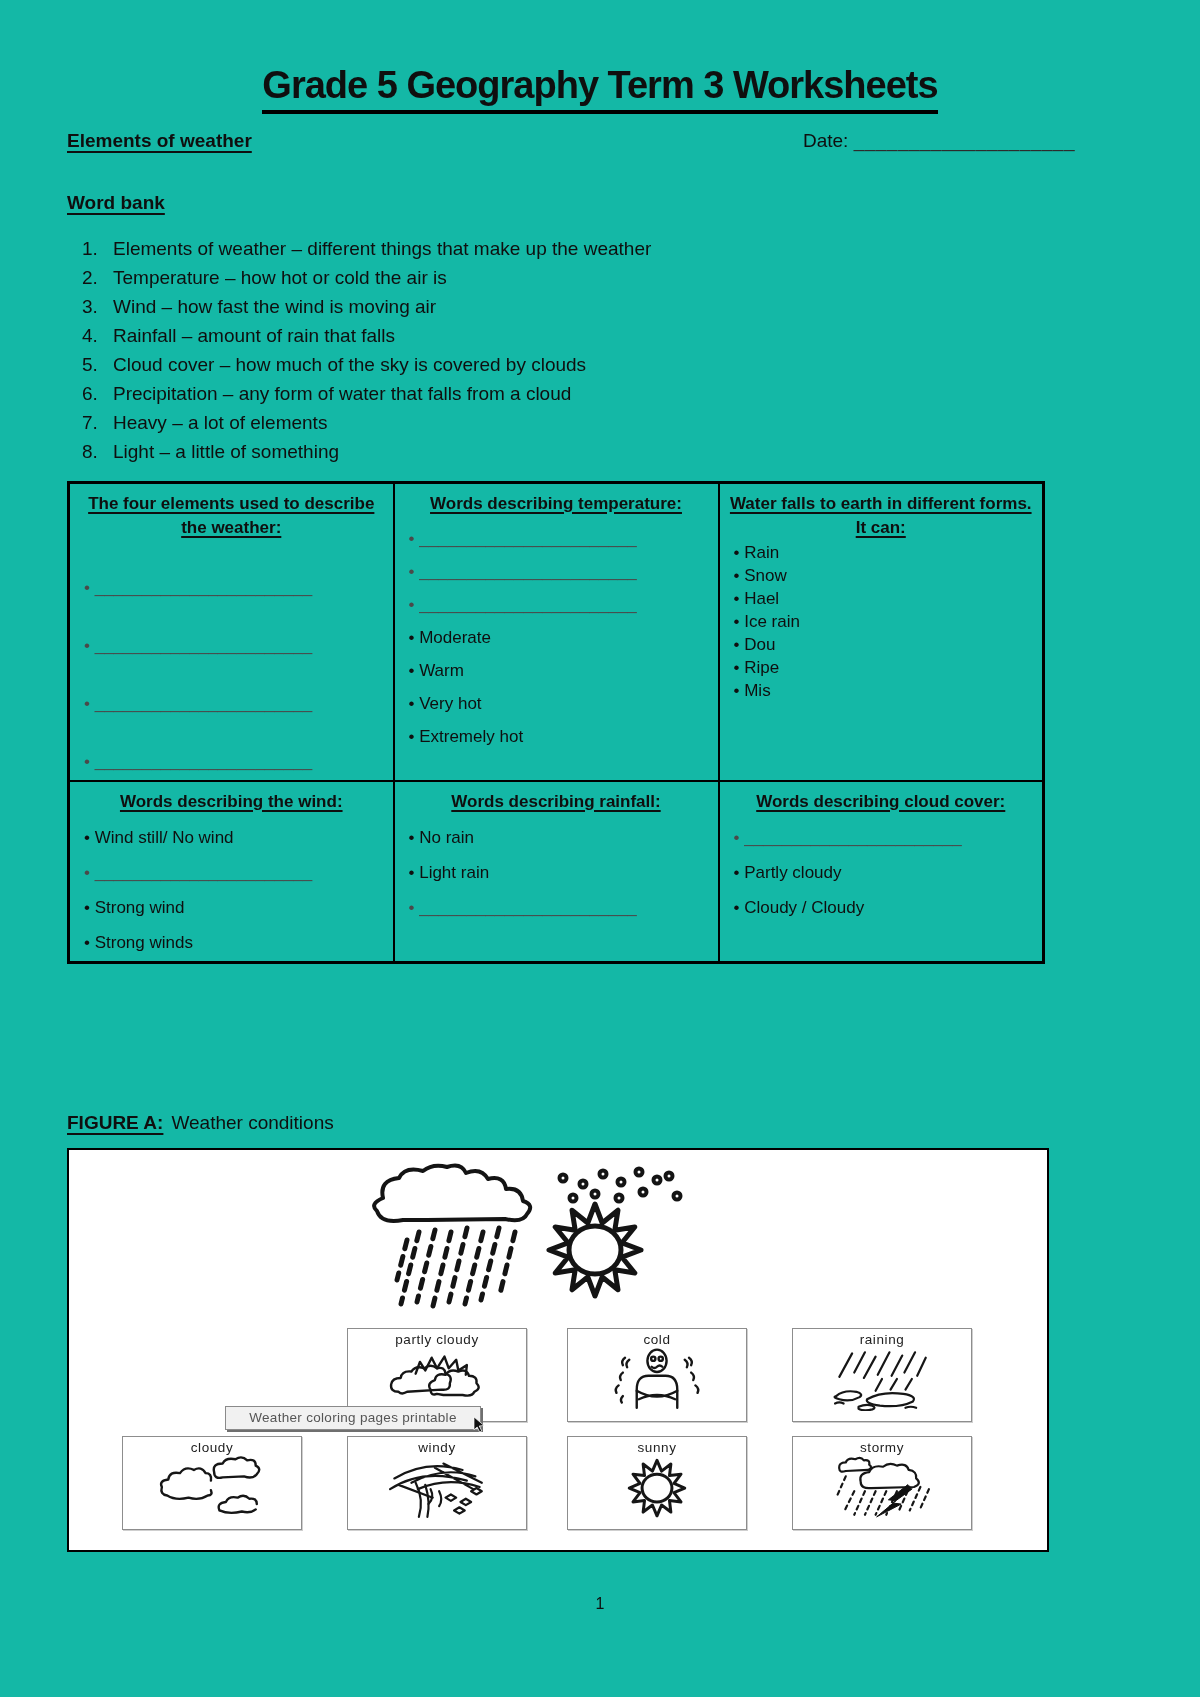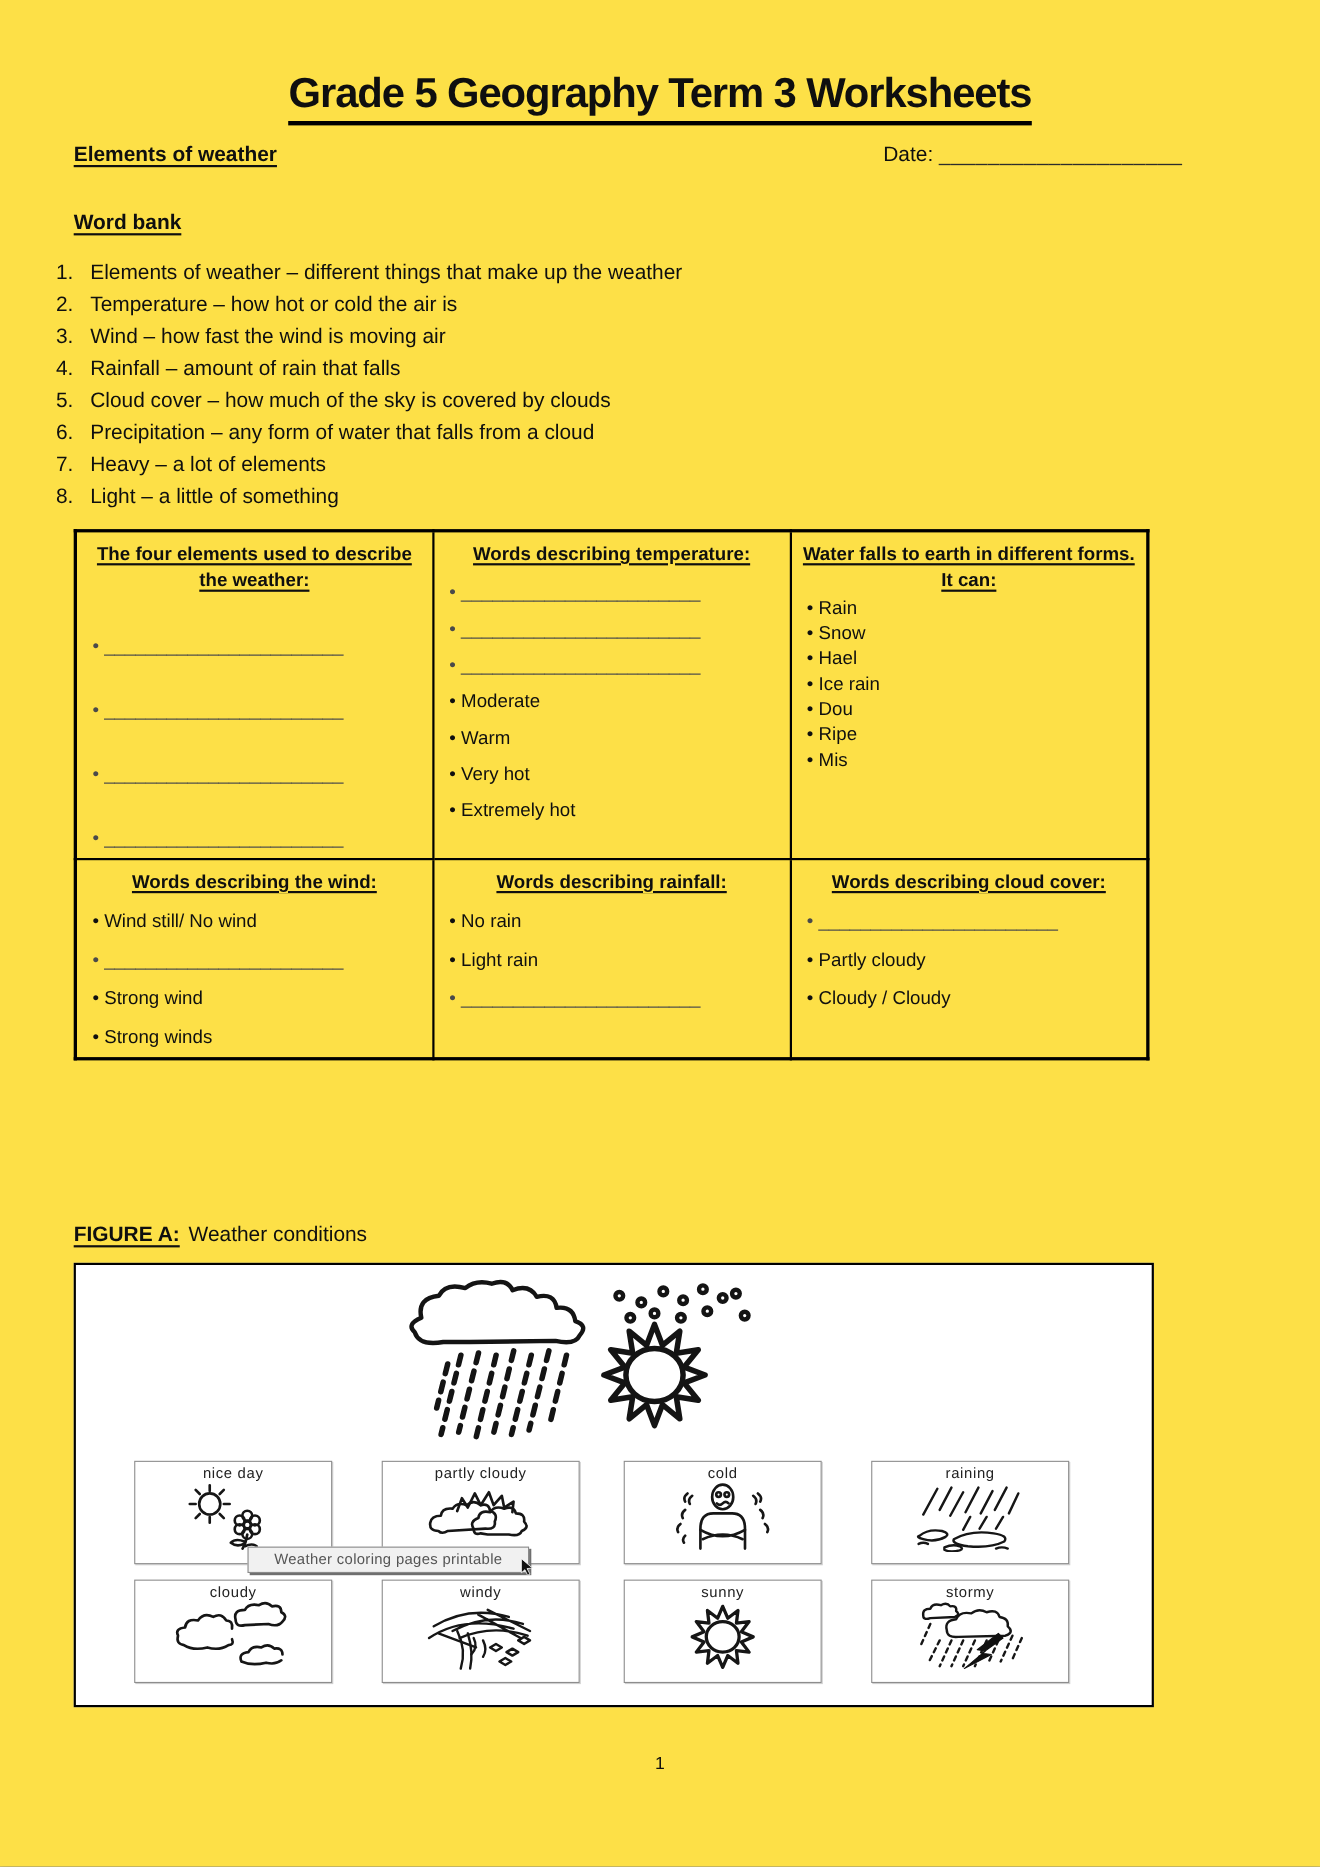--- a/index.html
+++ b/index.html
@@ -1,31 +1,31 @@
 <!DOCTYPE html>
 <html><head>
 <meta charset="utf-8">
 <style>
   html,body{margin:0;padding:0;background:#9a9a9a;}
   .page{
-    position:relative;width:1200px;height:1697px;margin:0 auto;background:#fde047;
+    position:relative;width:1200px;height:1697px;margin:0 auto;background:#14b8a6;
     font-family:"Liberation Sans", sans-serif;color:#0f0f0f;overflow:hidden;
     box-shadow:0 0 6px rgba(0,0,0,.4);
   }
   .title-wrap{margin-top:64px;text-align:center;}
   .title{
     display:inline-block;font-size:38px;font-weight:bold;letter-spacing:-1px;
     border-bottom:4px solid #000;padding-bottom:3px;
   }
   .head-row{display:flex;justify-content:space-between;align-items:flex-start;margin:16px 67px 0 67px;}
   .h2{font-size:19px;font-weight:bold;text-decoration:underline;text-decoration-thickness:2px;text-underline-offset:4px;}
   .date-line{font-size:19px;margin-right:58px;}
   .blankline{letter-spacing:0.5px;color:#2c2c2c;}
   .wb-heading{margin:40px 67px 0 67px;}
-  ol.wordbank{margin:24px 0 0 0;padding-left:72px;font-size:19px;}
+  ol.wordbank{margin:24px 0 0 0;padding-left:103px;font-size:19px;}
   ol.wordbank li{margin-bottom:7px;padding-left:10px;}
   table.wtable{
     border-collapse:collapse;margin:18px 0 0 67px;width:978px;table-layout:fixed;
     border:3px solid #000;
   }
   table.wtable td{border:2px solid #000;vertical-align:top;padding:8px 10px;}
   .cth{font-size:17px;font-weight:bold;text-align:center;text-decoration:underline;text-decoration-thickness:2px;text-underline-offset:3px;line-height:1.4;}
   ul.cl{list-style:none;margin:0;padding:0 0 0 4px;font-size:17px;}
   ul.cl li::before{content:"• ";}
   ul.cl li.blank{color:#4a4a4a;}
@@ -196,35 +196,20 @@
           <circle cx="290" cy="18" r="3.5"></circle>
         <circle cx="206" cy="36" r="3.5"></circle>
           <circle cx="228" cy="32" r="3.5"></circle>
           <circle cx="252" cy="36" r="3.5"></circle>
         <circle cx="276" cy="30" r="3.5"></circle>
           <circle cx="302" cy="14" r="3.5"></circle>
           <circle cx="310" cy="34" r="3.5"></circle>
       </g>
     </svg>
 
-    <div class="card" style="left:53px;top:178px;">
-      <div class="card-label">nice day</div>
-      <svg class="art lineart" width="150" height="64" viewBox="0 0 100 60" fill="none" stroke="#161616" stroke-width="2.4" stroke-linecap="round" stroke-linejoin="round">
-        <circle cx="30" cy="19" r="9"></circle>
-        <path d="M30 3 V8 M30 30 V35 M13 19 H18 M42 19 H47 M18 7 L21.5 10.5 M38.5 27.5 L42 31 M18 31 L21.5 27.5 M38.5 10.5 L42 7"></path>
-        <circle cx="62" cy="29" r="4.2"></circle>
-          <circle cx="68.5" cy="33" r="4.2"></circle>
-          <circle cx="68.5" cy="40.5" r="4.2"></circle>
-        <circle cx="62" cy="44.5" r="4.2"></circle>
-          <circle cx="55.5" cy="40.5" r="4.2"></circle>
-          <circle cx="55.5" cy="33" r="4.2"></circle>
-        <circle cx="62" cy="36.8" r="3"></circle>
-        <path d="M62 45 Q61 52 58 57 M59.5 51 Q52 48 48 52 Q53 56 59 53 M60 55 Q66 52 70 55"></path>
-      </svg>
-    </div>
 
     <div class="card" style="left:278px;top:178px;">
       <div class="card-label">partly cloudy</div>
       <svg class="art lineart" width="150" height="64" viewBox="0 0 100 60" fill="none" stroke="#161616" stroke-width="2.4" stroke-linecap="round" stroke-linejoin="round">
         <path d="M30 25 L34 14 L39 22 L45 10 L50 20 L57 9 L61 20 L68 12 L70 22 L78 17 L77 26"></path>
         <path d="M14 42 Q6 42 7 35 Q8 29 16 29 Q17 22 26 23 Q30 17 38 20 Q44 15 50 20 Q57 18 58 25 Q65 27 62 34 Q63 41 54 40 L22 42 Q17 45 14 42 Z"></path>
         <path d="M50 44 Q44 46 44 40 Q40 34 48 31 Q49 24 58 26 Q62 20 70 23 Q78 20 80 27 Q88 27 87 34 Q92 39 85 42 Q83 47 74 45 L56 45 Z"></path>
       </svg>
     </div>
 

